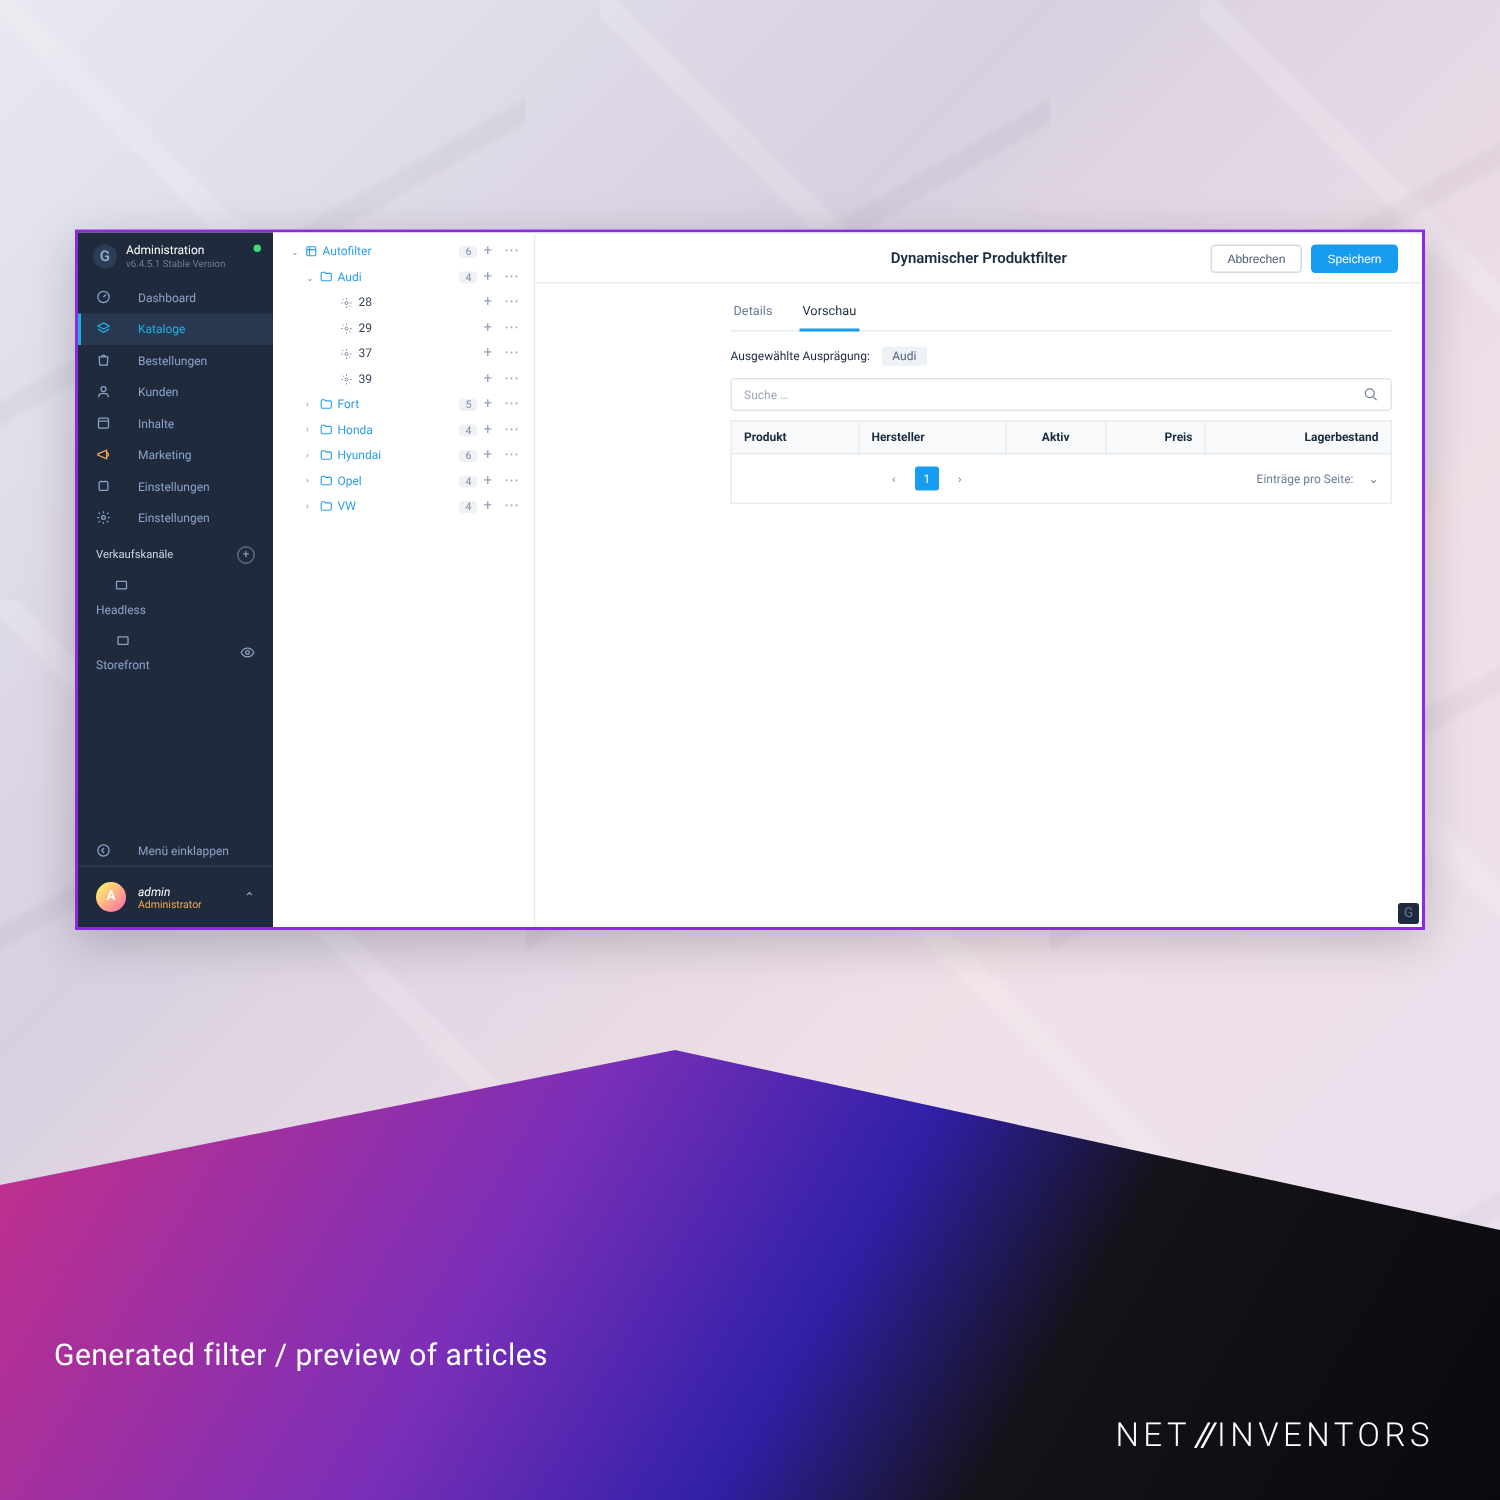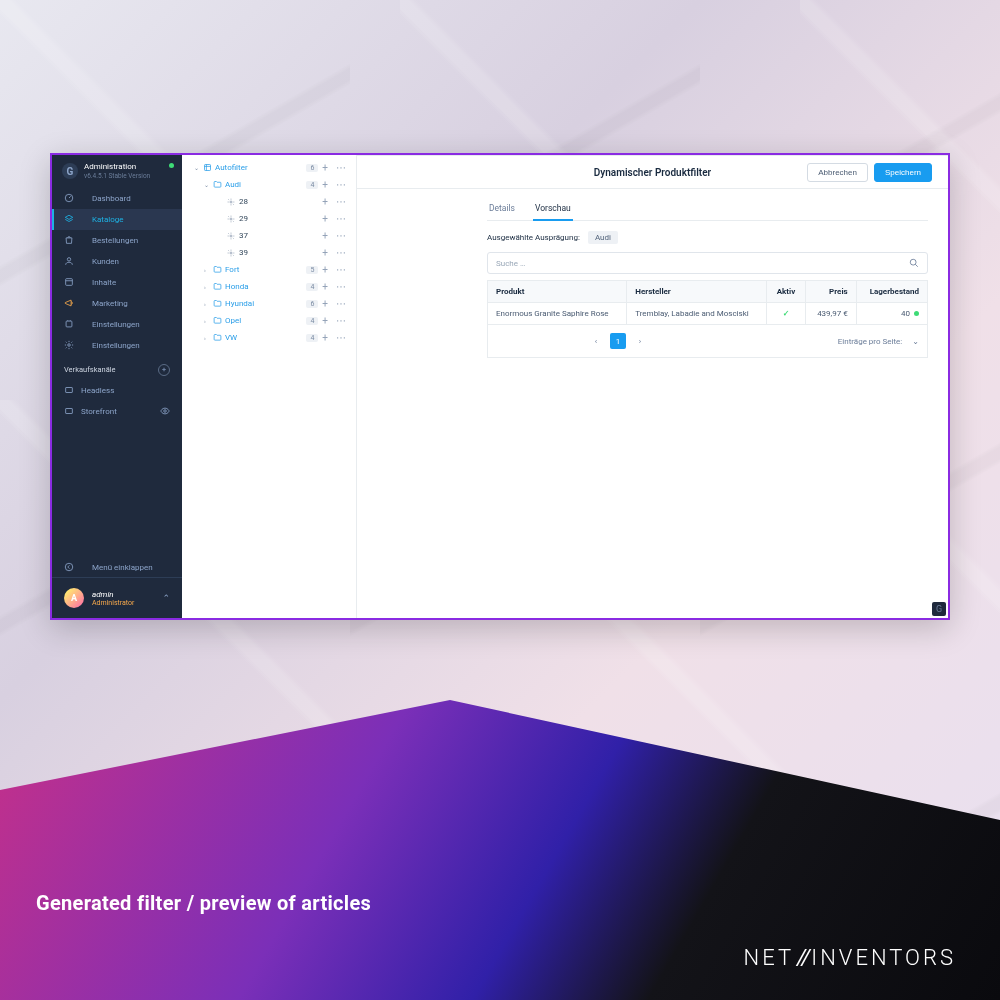--- a/index.html
+++ b/index.html
@@ -24,21 +24,21 @@
   
   .caption-bar {
     position: absolute;
     left: 0; right: 0; bottom: 0; height: 300px;
     background: linear-gradient(120deg, #c73088 0%, #7b2fb8 35%, #3020a8 55%, #131318 70%, #0a0a0e 100%);
     clip-path: polygon(0 30%, 45% 0, 100% 40%, 100% 100%, 0 100%);
   }
   .caption-text {
     position: absolute;
     bottom: 85px; left: 36px;
-    color: #fff; font-size: 20px; font-weight: 700; letter-spacing: 0.3px;
+    color: #fff; font-size: 20px; font-weight: 400; letter-spacing: 0.3px;
   }
   .footer-brand {
     position: absolute;
     bottom: 30px; right: 44px;
     color: #fff; font-size: 22px; letter-spacing: 3px; font-weight: 300;
     display: flex; align-items: center; gap: 1px;
   }
   .footer-brand .slashes { font-style: italic; letter-spacing: -2px; padding: 0 2px; font-weight: 400;}
   
   .app {
@@ -65,21 +65,21 @@
   .sb-dot { width:5px;height:5px;border-radius:50%;background:#3edb76;position:absolute;top:8px;right:8px;}
   
   .sb-item { display:flex; align-items:flex-end; gap:18px; padding: 5.5px 12px; color:#8ca4c9; cursor:pointer; font-size:8px;}
   .sb-item.active { background:#2a3750; color:#1DB2E4; border-left:2px solid #1DB2E4; padding-left:10px;}
   .sb-ic { width:10px;height:10px;display:inline-flex;align-items:center;justify-content:center;}
   
   .sb-section-h { display:flex; justify-content:space-between; align-items:center; padding: 8px 12px 4px; font-size:7.5px; color:#cdd5e1;}
   .sb-section-h .plus { width:12px;height:12px;border:1px solid #5a6b85;border-radius:50%;display:flex;align-items:center;justify-content:center;font-size:8px;color:#8ca4c9;}
   
   .sb-channel { display:flex; align-items:center; justify-content:space-between; padding:5.5px 12px; font-size:8px; color:#8ca4c9;}
-  .sb-channel .l { display:flex; gap:7px; align-items:center;}
+  .sb-channel .l { display:flex; gap:7px; align-items:center;flex-direction:column;}
   
   .sb-collapse { margin-top:auto; }
   
   .sb-user { display:flex; align-items:center; gap:8px; padding:10px 12px; border-top:1px solid #2d3d56;}
   .sb-avatar { width:20px;height:20px;border-radius:50%;background:linear-gradient(135deg,#ff6,#f6a);display:flex;align-items:center;justify-content:center;color:#fff;font-size:9px;font-weight:bold;}
   .sb-user-meta .nm{font-size:8px;color:#fff;font-style:italic;}
   .sb-user-meta .rl{font-size:7px;color:#f7a94c;}
   .sb-user .chev{margin-left:auto;color:#8ca4c9;}
   
   
@@ -451,27 +451,20 @@
           <thead>
             <tr>
               <th>Produkt</th>
               <th>Hersteller</th>
               <th class="c">Aktiv</th>
               <th class="r">Preis</th>
               <th class="r">Lagerbestand</th>
             </tr>
           </thead>
           <tbody id="tbody">
-              <tr>
-                <td>Enormous Granite Saphire Rose</td>
-                <td>Tremblay, Labadie and Mosciski</td>
-                <td class="c"><span class="chk">✓</span></td>
-                <td class="r">439,97 €</td>
-                <td class="r"><span class="stock">40<span class="d"></span></span></td>
-              </tr>
             </tbody>
         </table>
 
         <div class="pager">
           <div class="nav">
             <span class="pg">‹</span>
             <span class="pg cur">1</span>
             <span class="pg">›</span>
           </div>
           <div class="rt">

